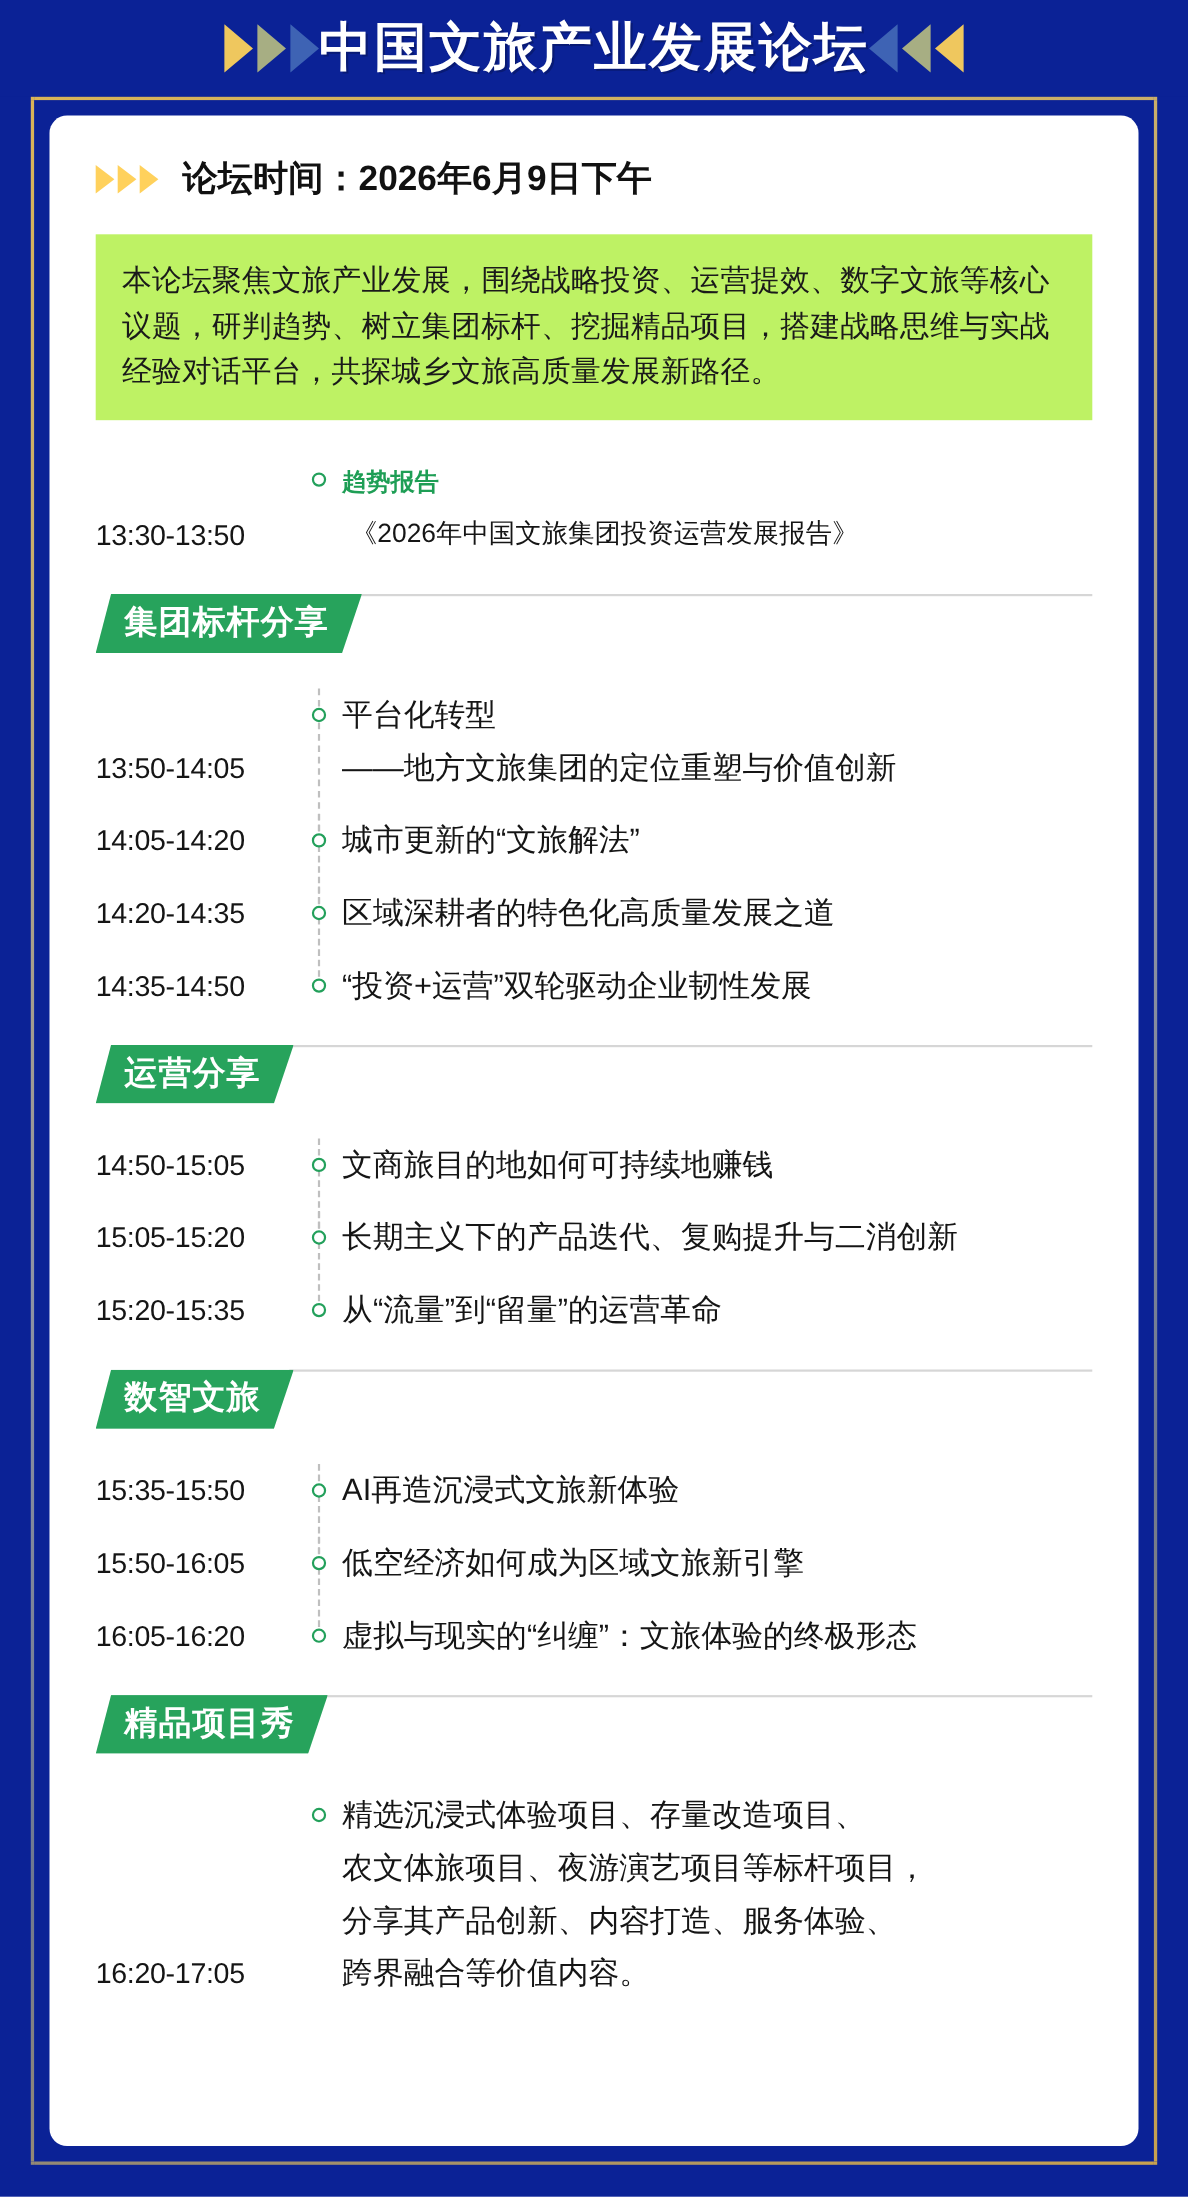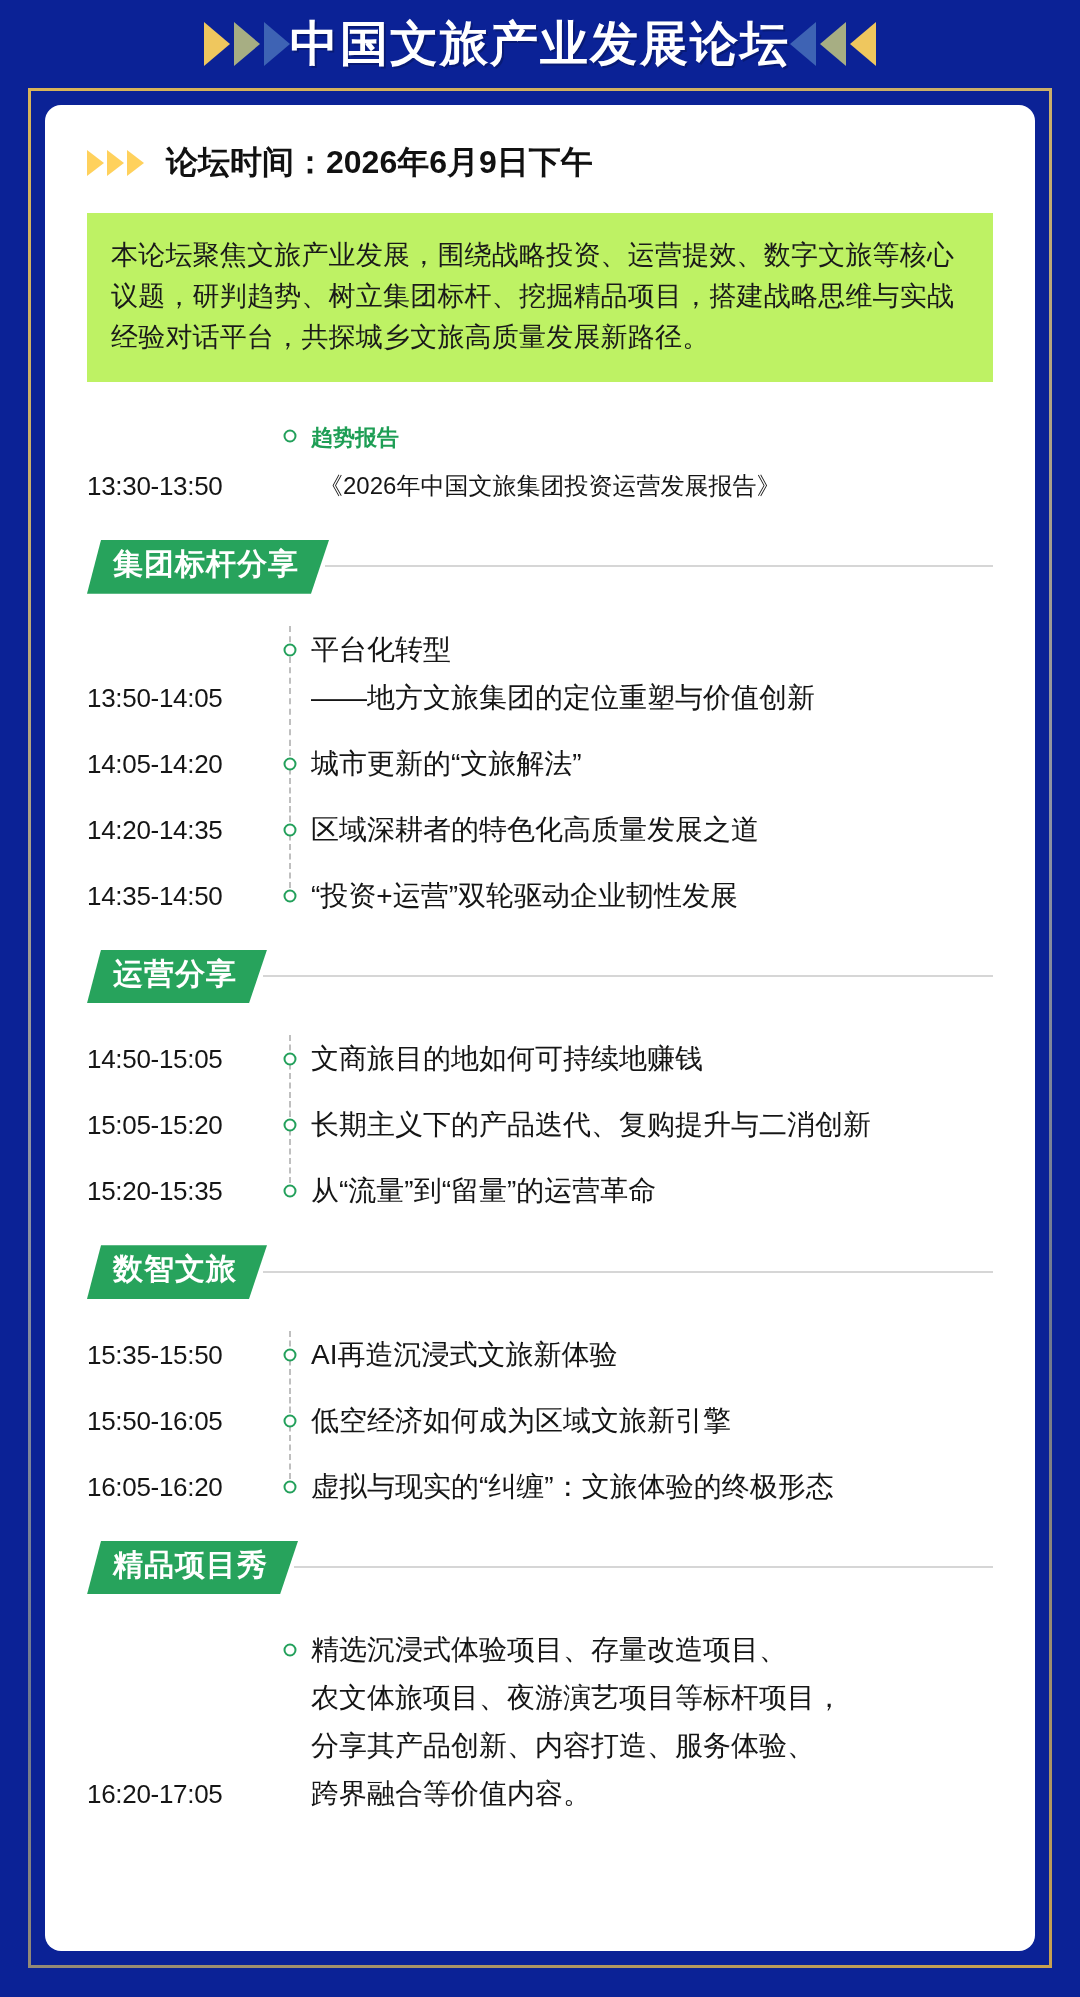--- a/index.html
+++ b/index.html
@@ -157,23 +157,22 @@
     color: #1E9E55;
     font-weight: bold;
     font-size: 22px;
   }
   .report-name { display: block; font-size: 24px; padding-left: 8px; }
   .row-gap-sm { height: 18px; }
 
   
   .section {
     display: flex;
-    align-items: center;
+    align-items: flex-start;
     margin: 30px 0 14px 0;
-    font-family: Liberation Mono, monospace;
   }
   .ribbon {
     background: #27A35C;
     color: #FFFFFF;
     font-size: 30px;
     font-weight: bold;
     letter-spacing: 1px;
     padding: 8px 30px 9px 26px;
     line-height: 1.22;
     clip-path: polygon(14px 0, 100% 0, calc(100% - 18px) 100%, 0 100%);

